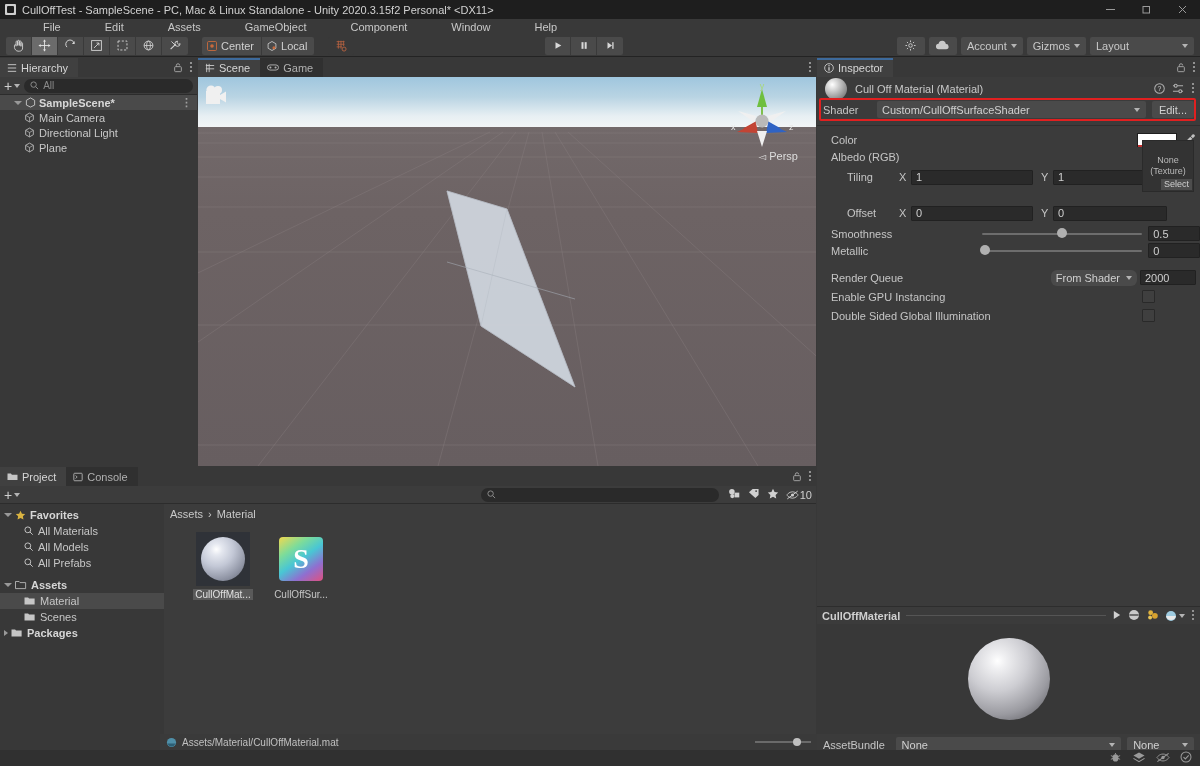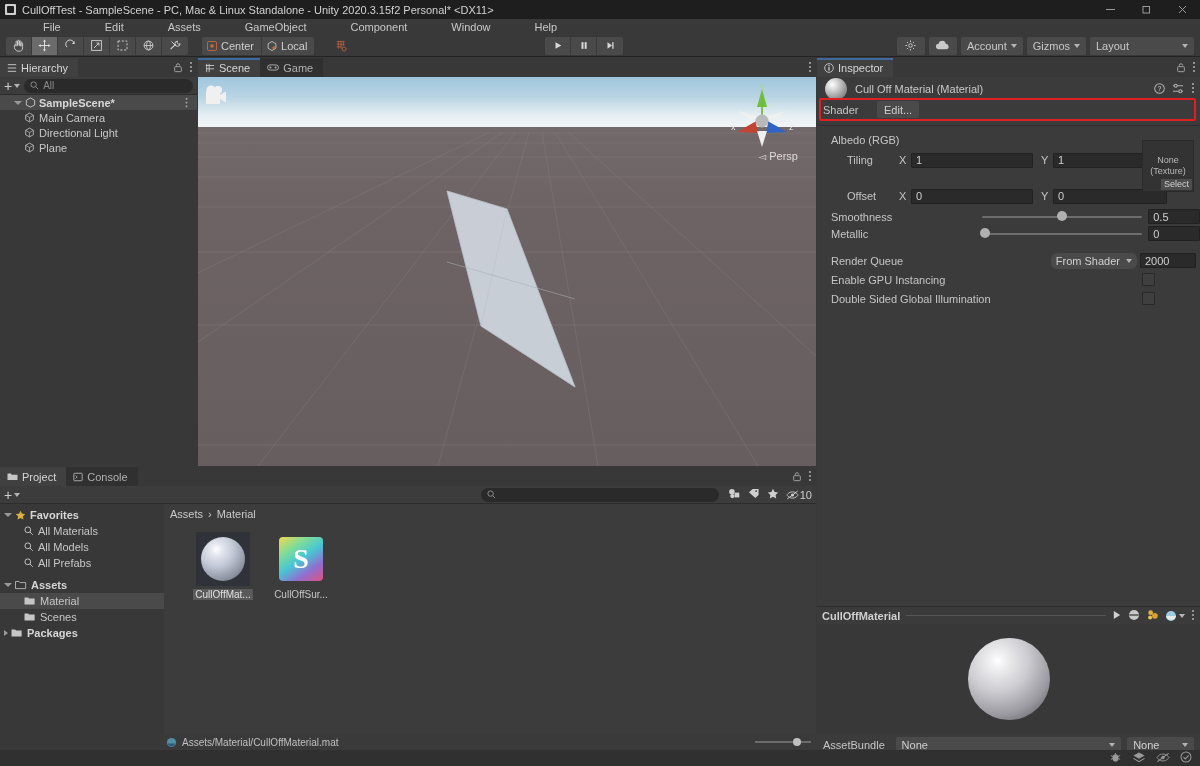--- a/index.html
+++ b/index.html
@@ -892,28 +892,41 @@
               <circle cx="2" cy="10" r="1.1" fill="#a8a8a8"></circle>
             </svg>
         </span>
       </div>
     </div>
 
     <div class="shader-row-wrap">
       <div class="red-outline"></div>
       <div class="shader-row">
         <span class="shader-label">Shader</span>
+        <div class="shader-dd">
+          <span>Custom/CullOffSurfaceShader</span>
+          <span class="dd-arrow"></span>
+        </div>
         <div class="edit-btn">
           <span>Edit...</span>
         </div>
       </div>
     </div>
     <div class="divider"></div>
 
     <div style="margin-top:5px;">
+      <div class="prop-row">
+        <span class="prop-label">Color</span>
+        <div class="color-swatch"></div>
+        <span class="eyedropper">
+          <svg width="12" height="12" viewBox="0 0 13 13">
+              <path d="M9.5 1.4a1.7 1.7 0 012.2 2.2L9.6 5.7 7.4 3.5zM6.8 4.1l2.2 2.2-5 5H1.8v-2.2z" fill="#c0c0c0"></path>
+            </svg>
+        </span>
+      </div>
       <div class="prop-row">
         <span class="prop-label">Albedo (RGB)</span>
       </div>
       <div class="tiling-row" style="margin-top:4px;">
         <span class="tiling-lbl">Tiling</span>
         <span class="xy-lbl">X</span>
         <div class="num-field" style="width:122px;">
           <span>1</span>
         </div>
         <span class="xy-lbl" style="margin-left:8px;">Y</span>

